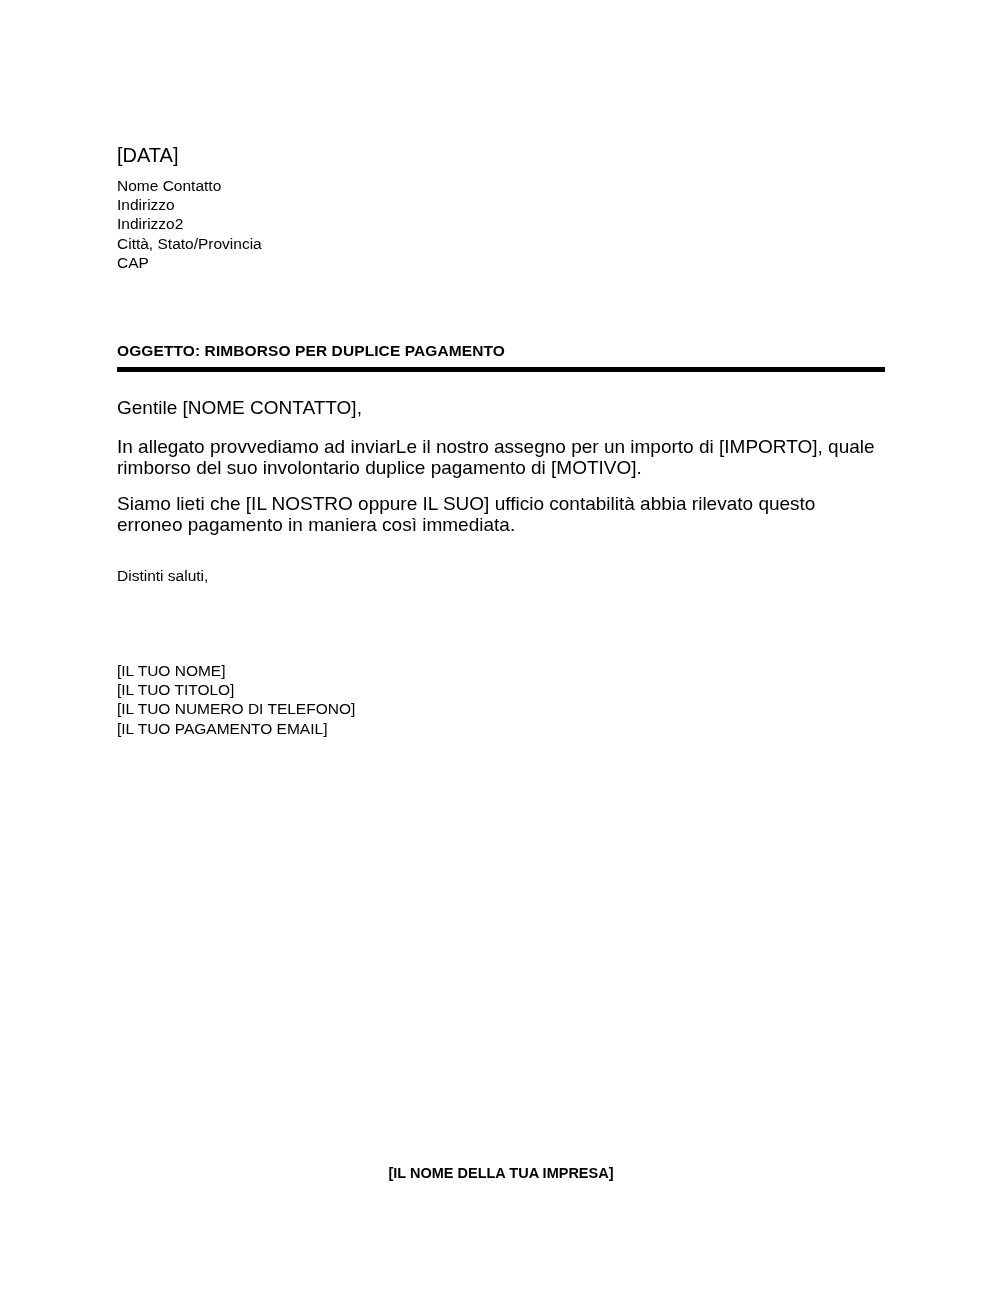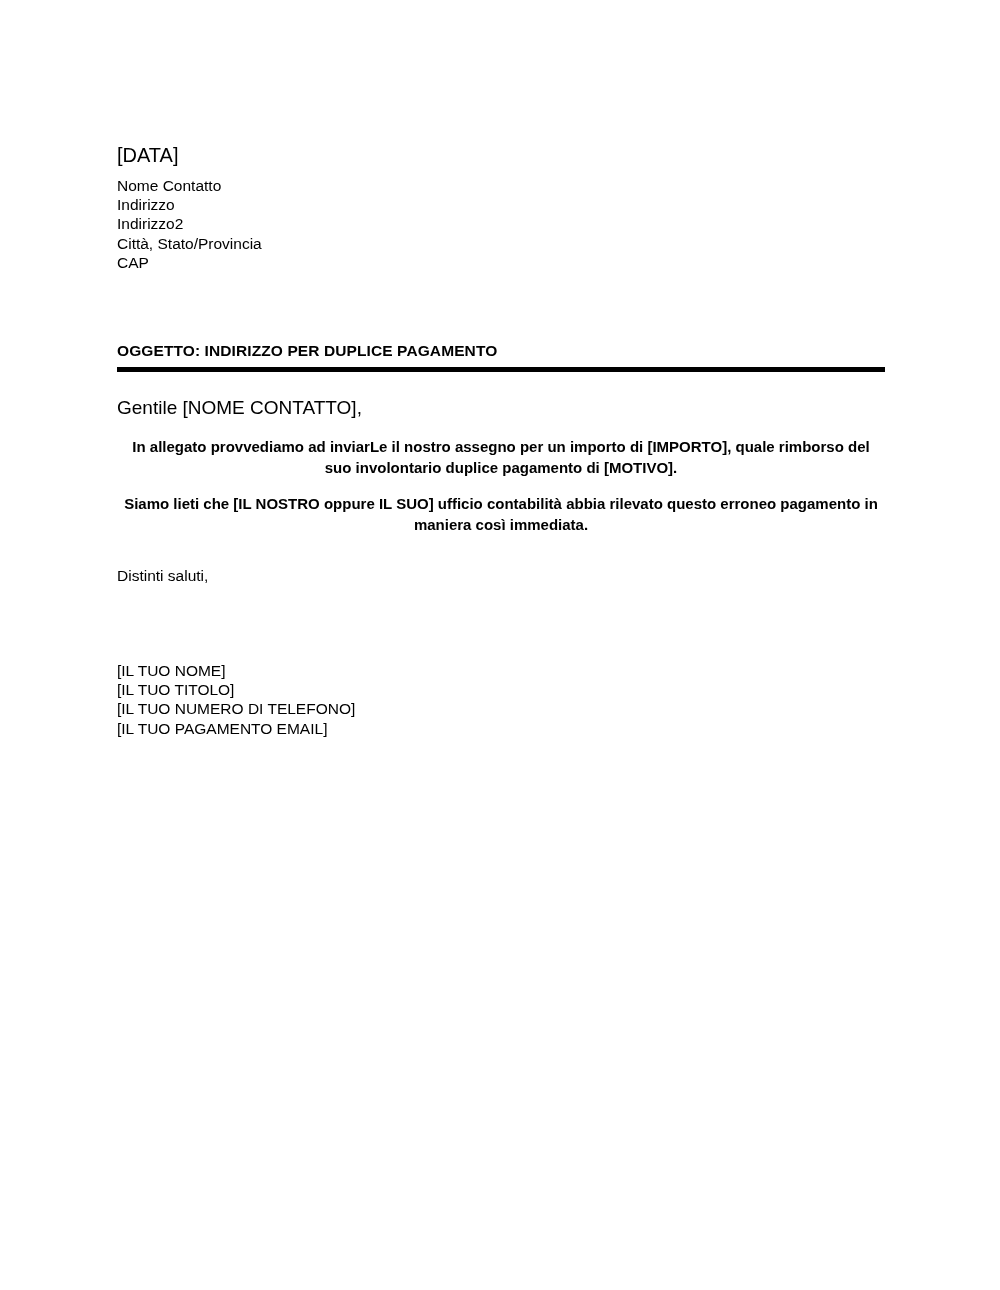--- a/index.html
+++ b/index.html
@@ -82,24 +82,23 @@
     left: 0;
     font-size: 19px;
     line-height: 19px;
     white-space: nowrap;
   }
 
   .para {
     position: absolute;
     left: 0;
     width: 768px;
-    font-size: 15px;
+    font-size: 19px;
     line-height: 20.5px;
-    text-align: center;
-    font-weight: bold;
+    text-align: left;
   }
 
   .para-1 { top: 437px; }
   .para-2 { top: 494px; }
 
   .closing {
     position: absolute;
     top: 566px;
     left: 0;
     font-size: 15.5px;
@@ -158,21 +157,21 @@
 
     <div class="recipient-block">
       <div class="recipient-line">Nome Contatto</div>
       <div class="recipient-line">Indirizzo</div>
       <div class="recipient-line">Indirizzo2</div>
       <div class="recipient-line">Città, Stato/Provincia</div>
       <div class="recipient-line">CAP</div>
     </div>
 
     <div class="subject-block">
-      <div class="subject-line">OGGETTO: INDIRIZZO PER DUPLICE PAGAMENTO</div>
+      <div class="subject-line">OGGETTO: RIMBORSO PER DUPLICE PAGAMENTO</div>
       <div class="subject-rule"></div>
     </div>
 
     <div class="salutation">Gentile [NOME CONTATTO],</div>
 
     <div class="para para-1">In allegato provvediamo ad inviarLe il nostro assegno per un importo di [IMPORTO], quale rimborso del suo involontario duplice pagamento di [MOTIVO].</div>
 
     <div class="para para-2">Siamo lieti che [IL NOSTRO oppure IL SUO] ufficio contabilità abbia rilevato questo erroneo pagamento in maniera così immediata.</div>
 
     <div class="closing">Distinti saluti,</div>
@@ -180,15 +179,16 @@
     <div class="signature-block">
       <div class="signature-line">[IL TUO NOME]</div>
       <div class="signature-line">[IL TUO TITOLO]</div>
       <div class="signature-line">[IL TUO NUMERO DI TELEFONO]</div>
       <div class="signature-line">[IL TUO PAGAMENTO EMAIL]</div>
     </div>
 
   </div>
 
   <div class="footer">
+    <div class="footer-company">[IL NOME DELLA TUA IMPRESA]</div>
   </div>
 
 </div>
 
 </body></html>

